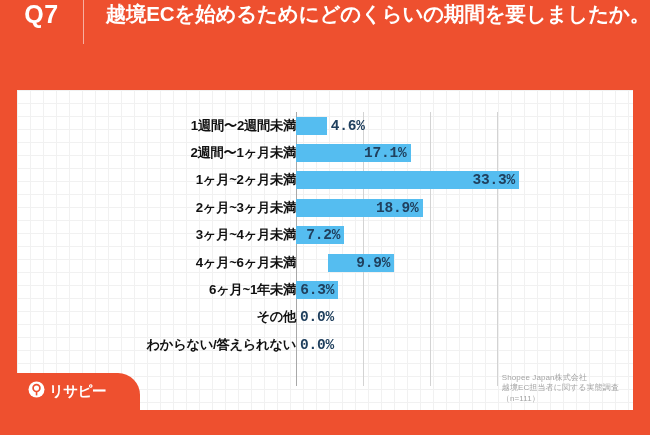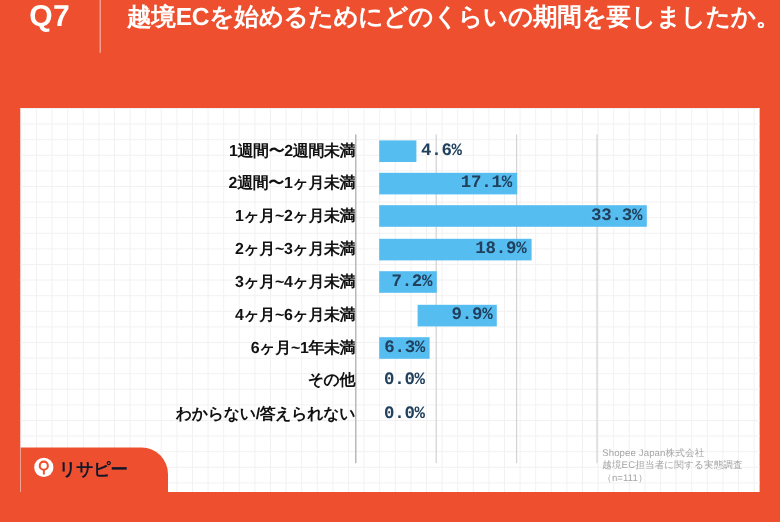--- a/index.html
+++ b/index.html
@@ -80,21 +80,20 @@
     top:22px;
     width:1px;
     height:274px;
     background:#a8a8a8;
   }
 
   .rows {
     position:absolute;
     left:0; top:22px;
     width:616px;
-    padding-left:20px;
   }
   .row {
     position:relative;
     height:27.4px;
     display:flex;
     align-items:center;
   }
   .row-label {
     position:absolute;
     right:337px;
@@ -148,21 +147,21 @@
     height:37px;
     padding:0 34px 0 11px;
     background:#ee502f;
     border-top-right-radius:22px;
     display:flex;
     align-items:center;
     gap:4px;
   }
   #logo-icon { display:block; }
   #logo-text {
-    color:#0f172a;
+    color:#ffffff;
     font-size:14.5px;
     font-weight:bold;
     letter-spacing:-0.5px;
   }
 </style>
 </head>
 <body>
 
 <div id="page">
 

